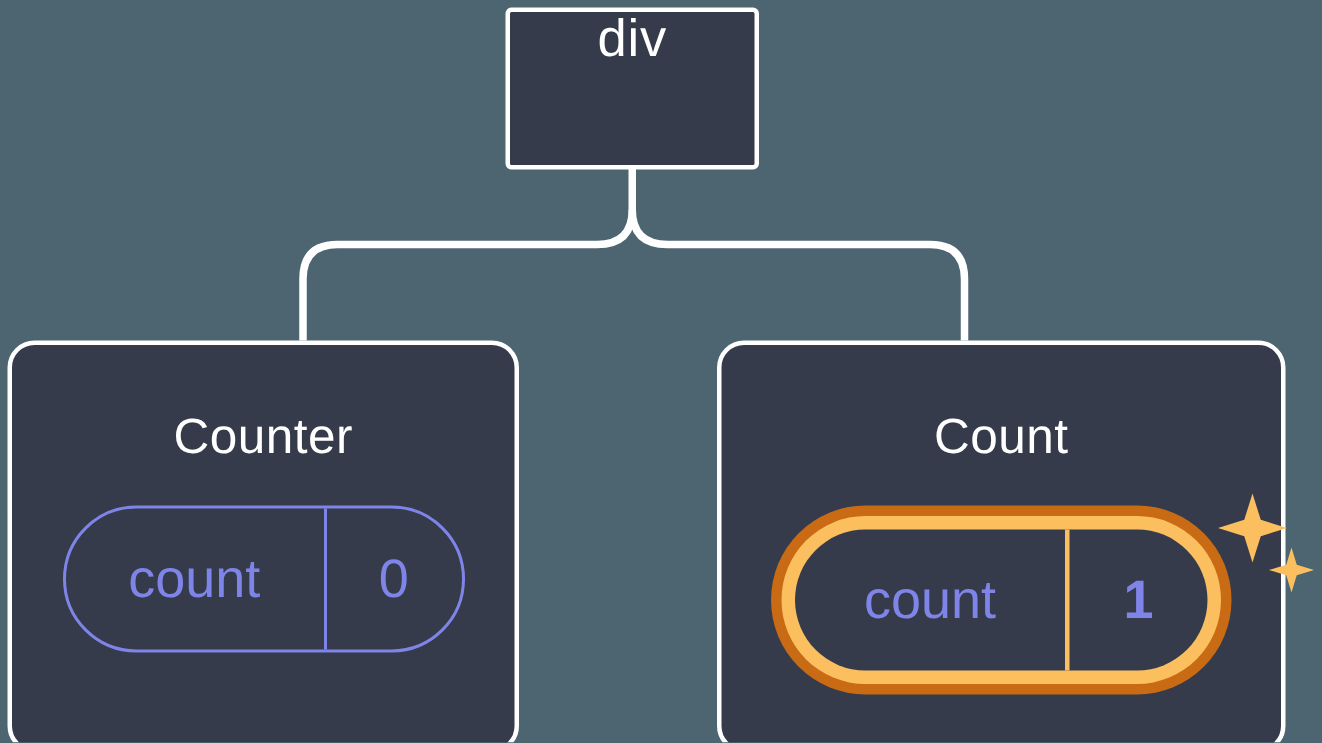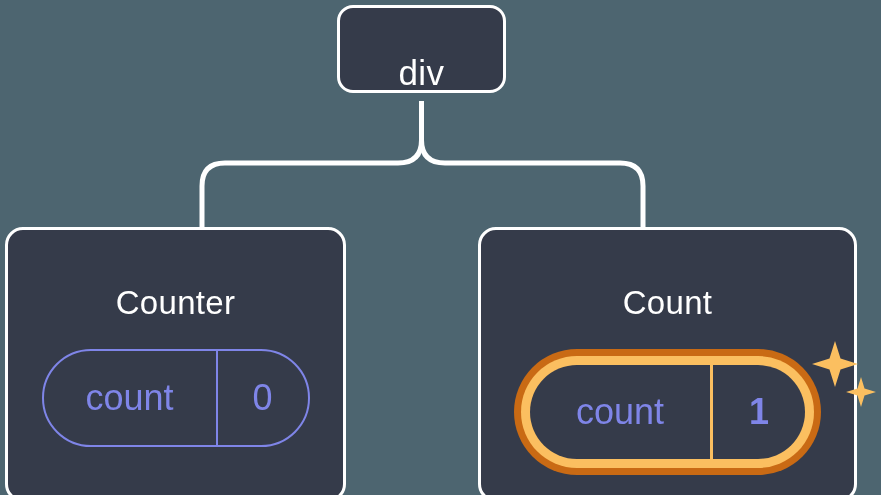--- a/index.html
+++ b/index.html
@@ -29,24 +29,24 @@
     position: absolute;
     background: #353b4a;
     border: 3px solid #ffffff;
     box-sizing: border-box;
   }
 
   .node-root {
     left: 337px;
     top: 5px;
     width: 169px;
-    height: 88px;
-    border-radius: 16px;
+    height: 108px;
+    border-radius: 4px;
     display: flex;
-    align-items: flex-end;
+    align-items: flex-start;
     justify-content: center;
   }
   .root-label {
     color: #ffffff;
     font-size: 35px;
     line-height: 1;
     letter-spacing: 0.5px;
   }
 
   .node-card {
@@ -57,21 +57,21 @@
     flex-direction: column;
     align-items: center;
   }
   .node-left  { left: 5px;   width: 341px; }
   .node-right { left: 478px; width: 379px; }
 
   .card-title {
     color: #ffffff;
     font-size: 33px;
     line-height: 1;
-    margin-top: 56px;
+    margin-top: 44px;
     letter-spacing: 0.3px;
   }
 
   
   .pill-wrap {
     position: relative;
     margin-top: 30px;
     display: flex;
     align-items: center;
     justify-content: center;

